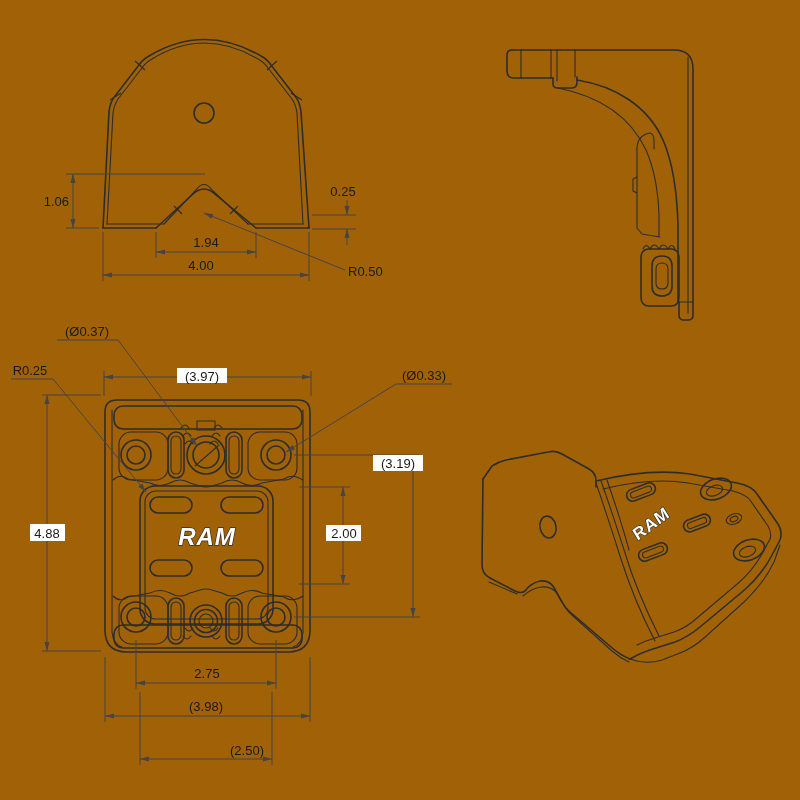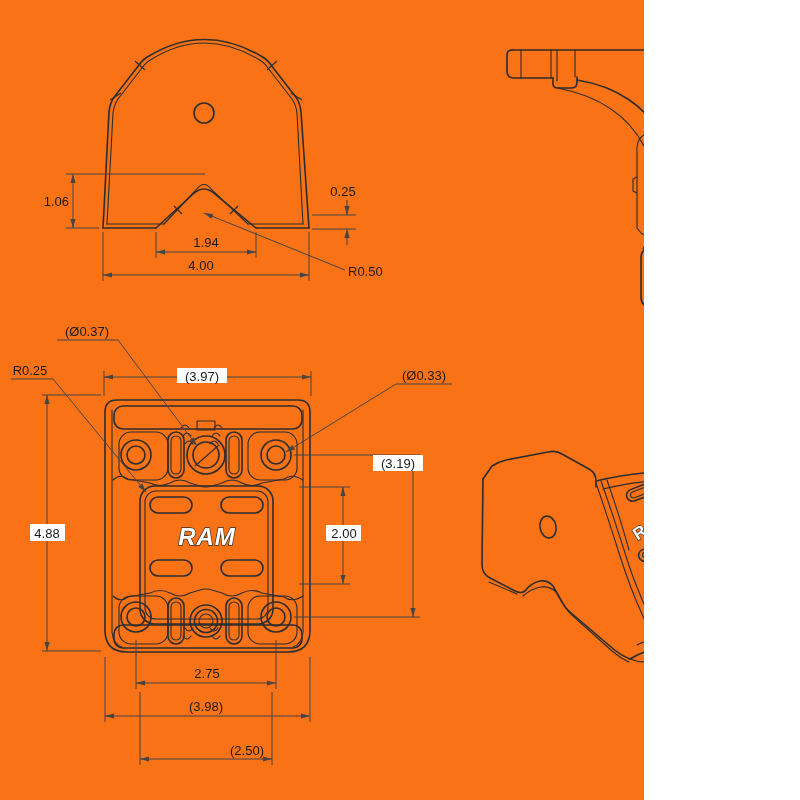--- a/index.html
+++ b/index.html
@@ -1,16 +1,16 @@
 <!DOCTYPE html>
 <html><head>
 <meta charset="utf-8">
 <style>
   html,body{margin:0;padding:0;background:#fff;}
-  .page{width:644px;height:800px;background:#f97316;position:relative;overflow:hidden;}
+  .page{width:800px;height:800px;background:#a16207;position:relative;overflow:hidden;}
   svg{display:block;}
   svg text{font-family:"Liberation Sans","DejaVu Sans",sans-serif;font-size:13px;fill:#1a1a1a;}
   .part{fill:none;stroke:#2d2d2d;stroke-width:1.6;stroke-linecap:round;stroke-linejoin:round;}
   .part-thin{fill:none;stroke:#2d2d2d;stroke-width:1.1;stroke-linecap:round;stroke-linejoin:round;}
   .dim{fill:none;stroke:#454545;stroke-width:1;}
   .tick{fill:none;stroke:#2d2d2d;stroke-width:1.1;}
   .bg{fill:#ffffff;stroke:none;}
   .logo{font-weight:700;font-style:italic;font-size:24px;letter-spacing:1px;fill:#ffffff;stroke:#2d2d2d;stroke-width:1.4;paint-order:stroke;text-anchor:middle;}
   .logo-iso{font-weight:700;font-style:italic;font-size:17px;letter-spacing:1px;fill:#ffffff;stroke:#2d2d2d;stroke-width:1.2;paint-order:stroke;text-anchor:middle;}
 </style>

